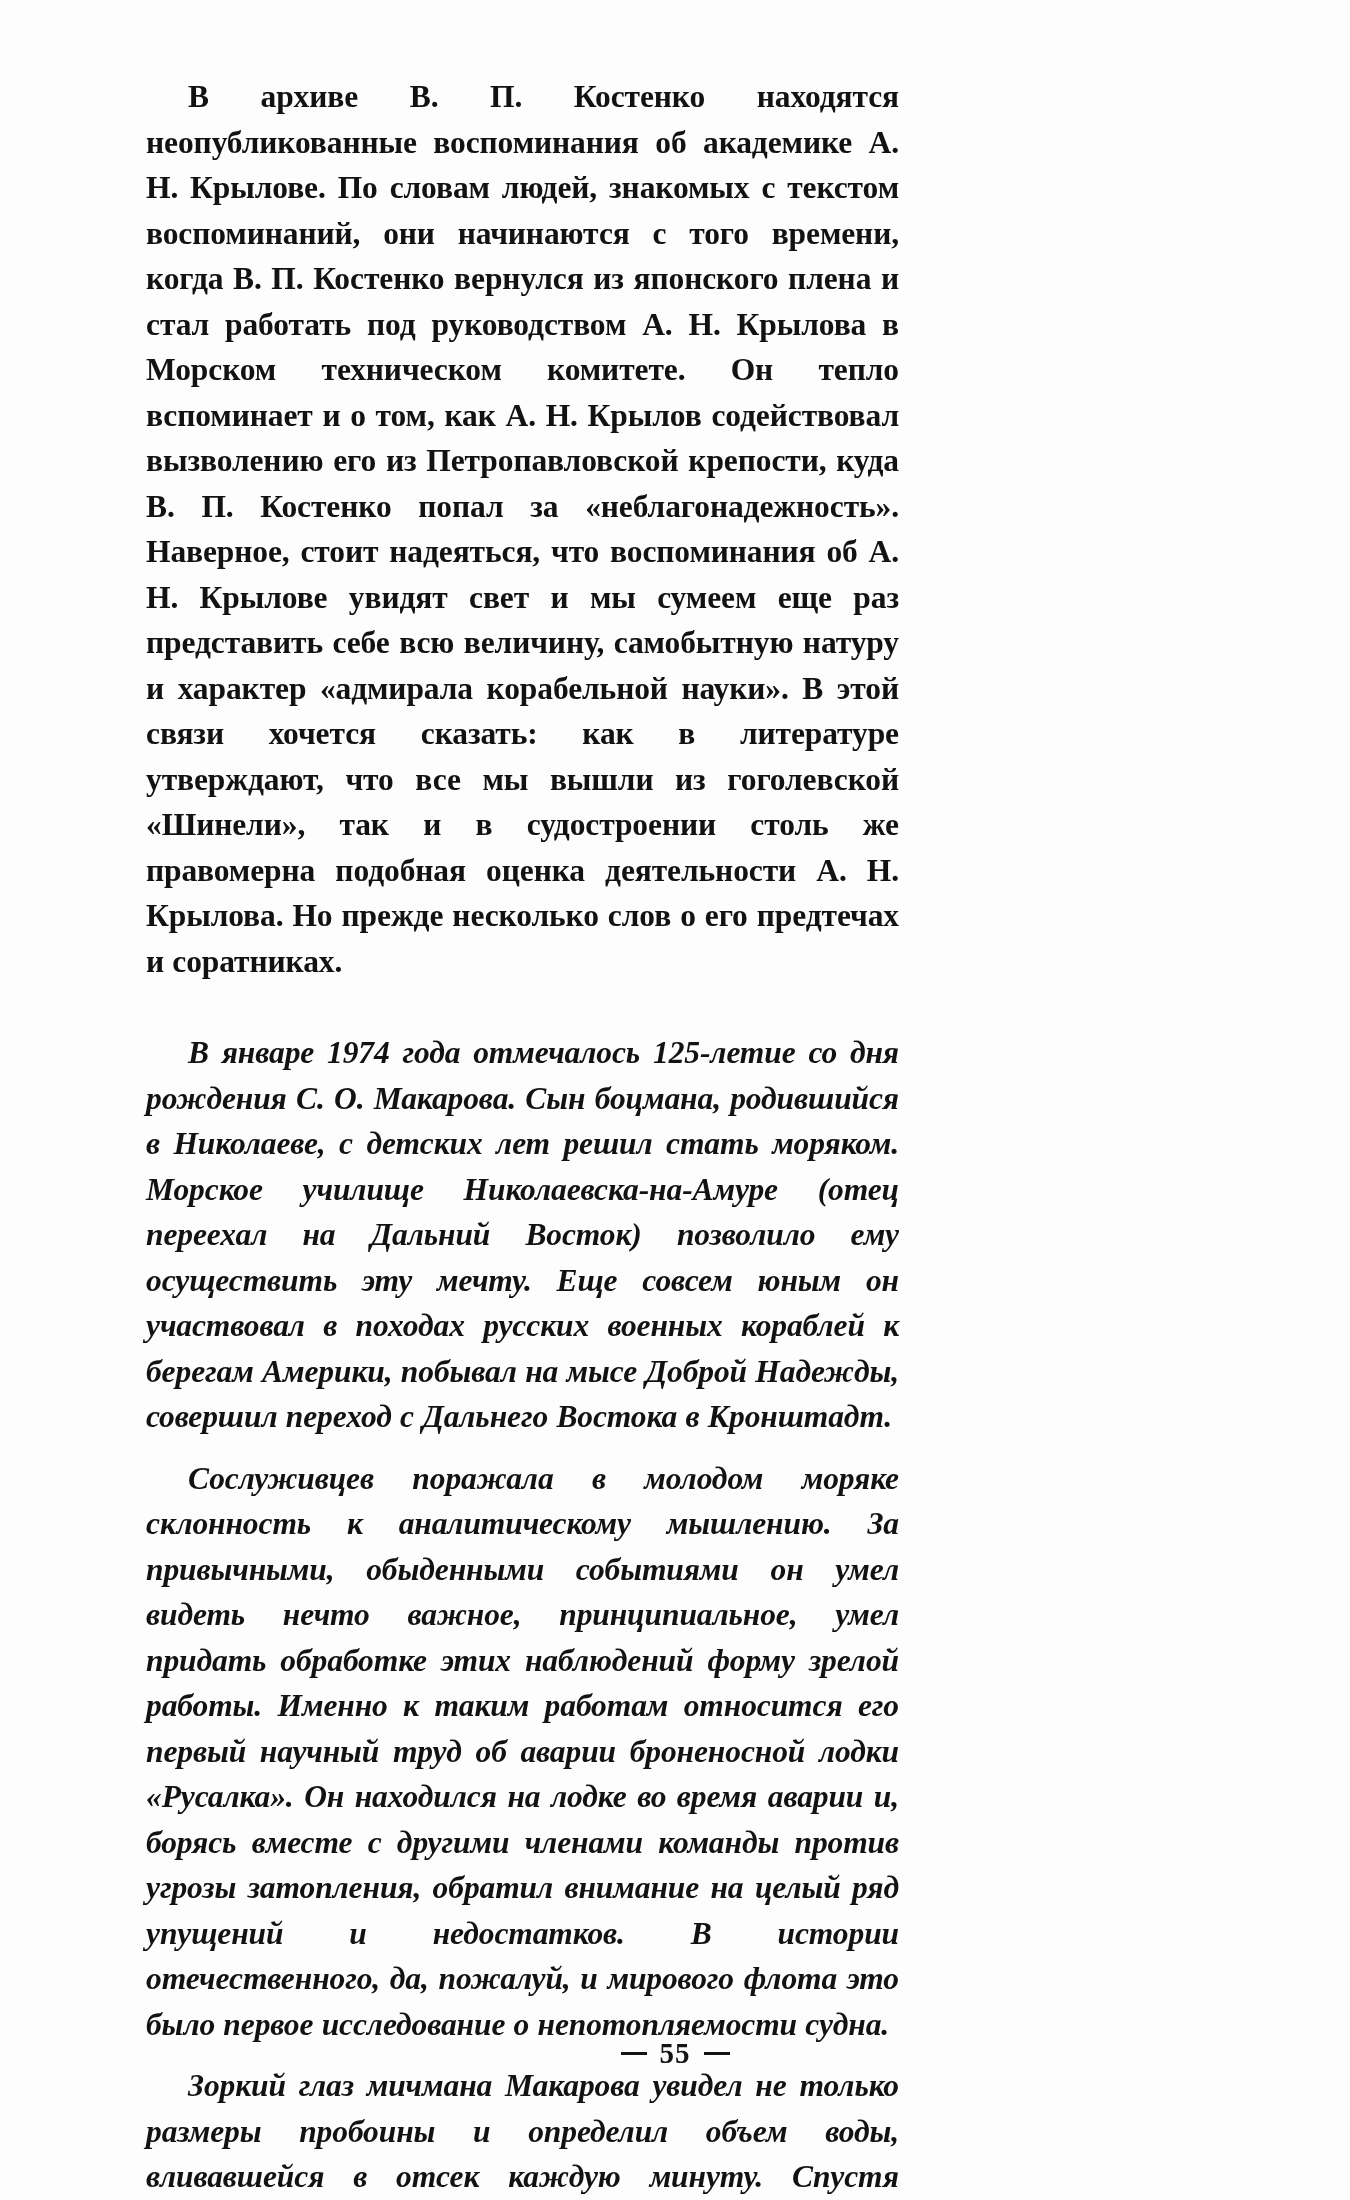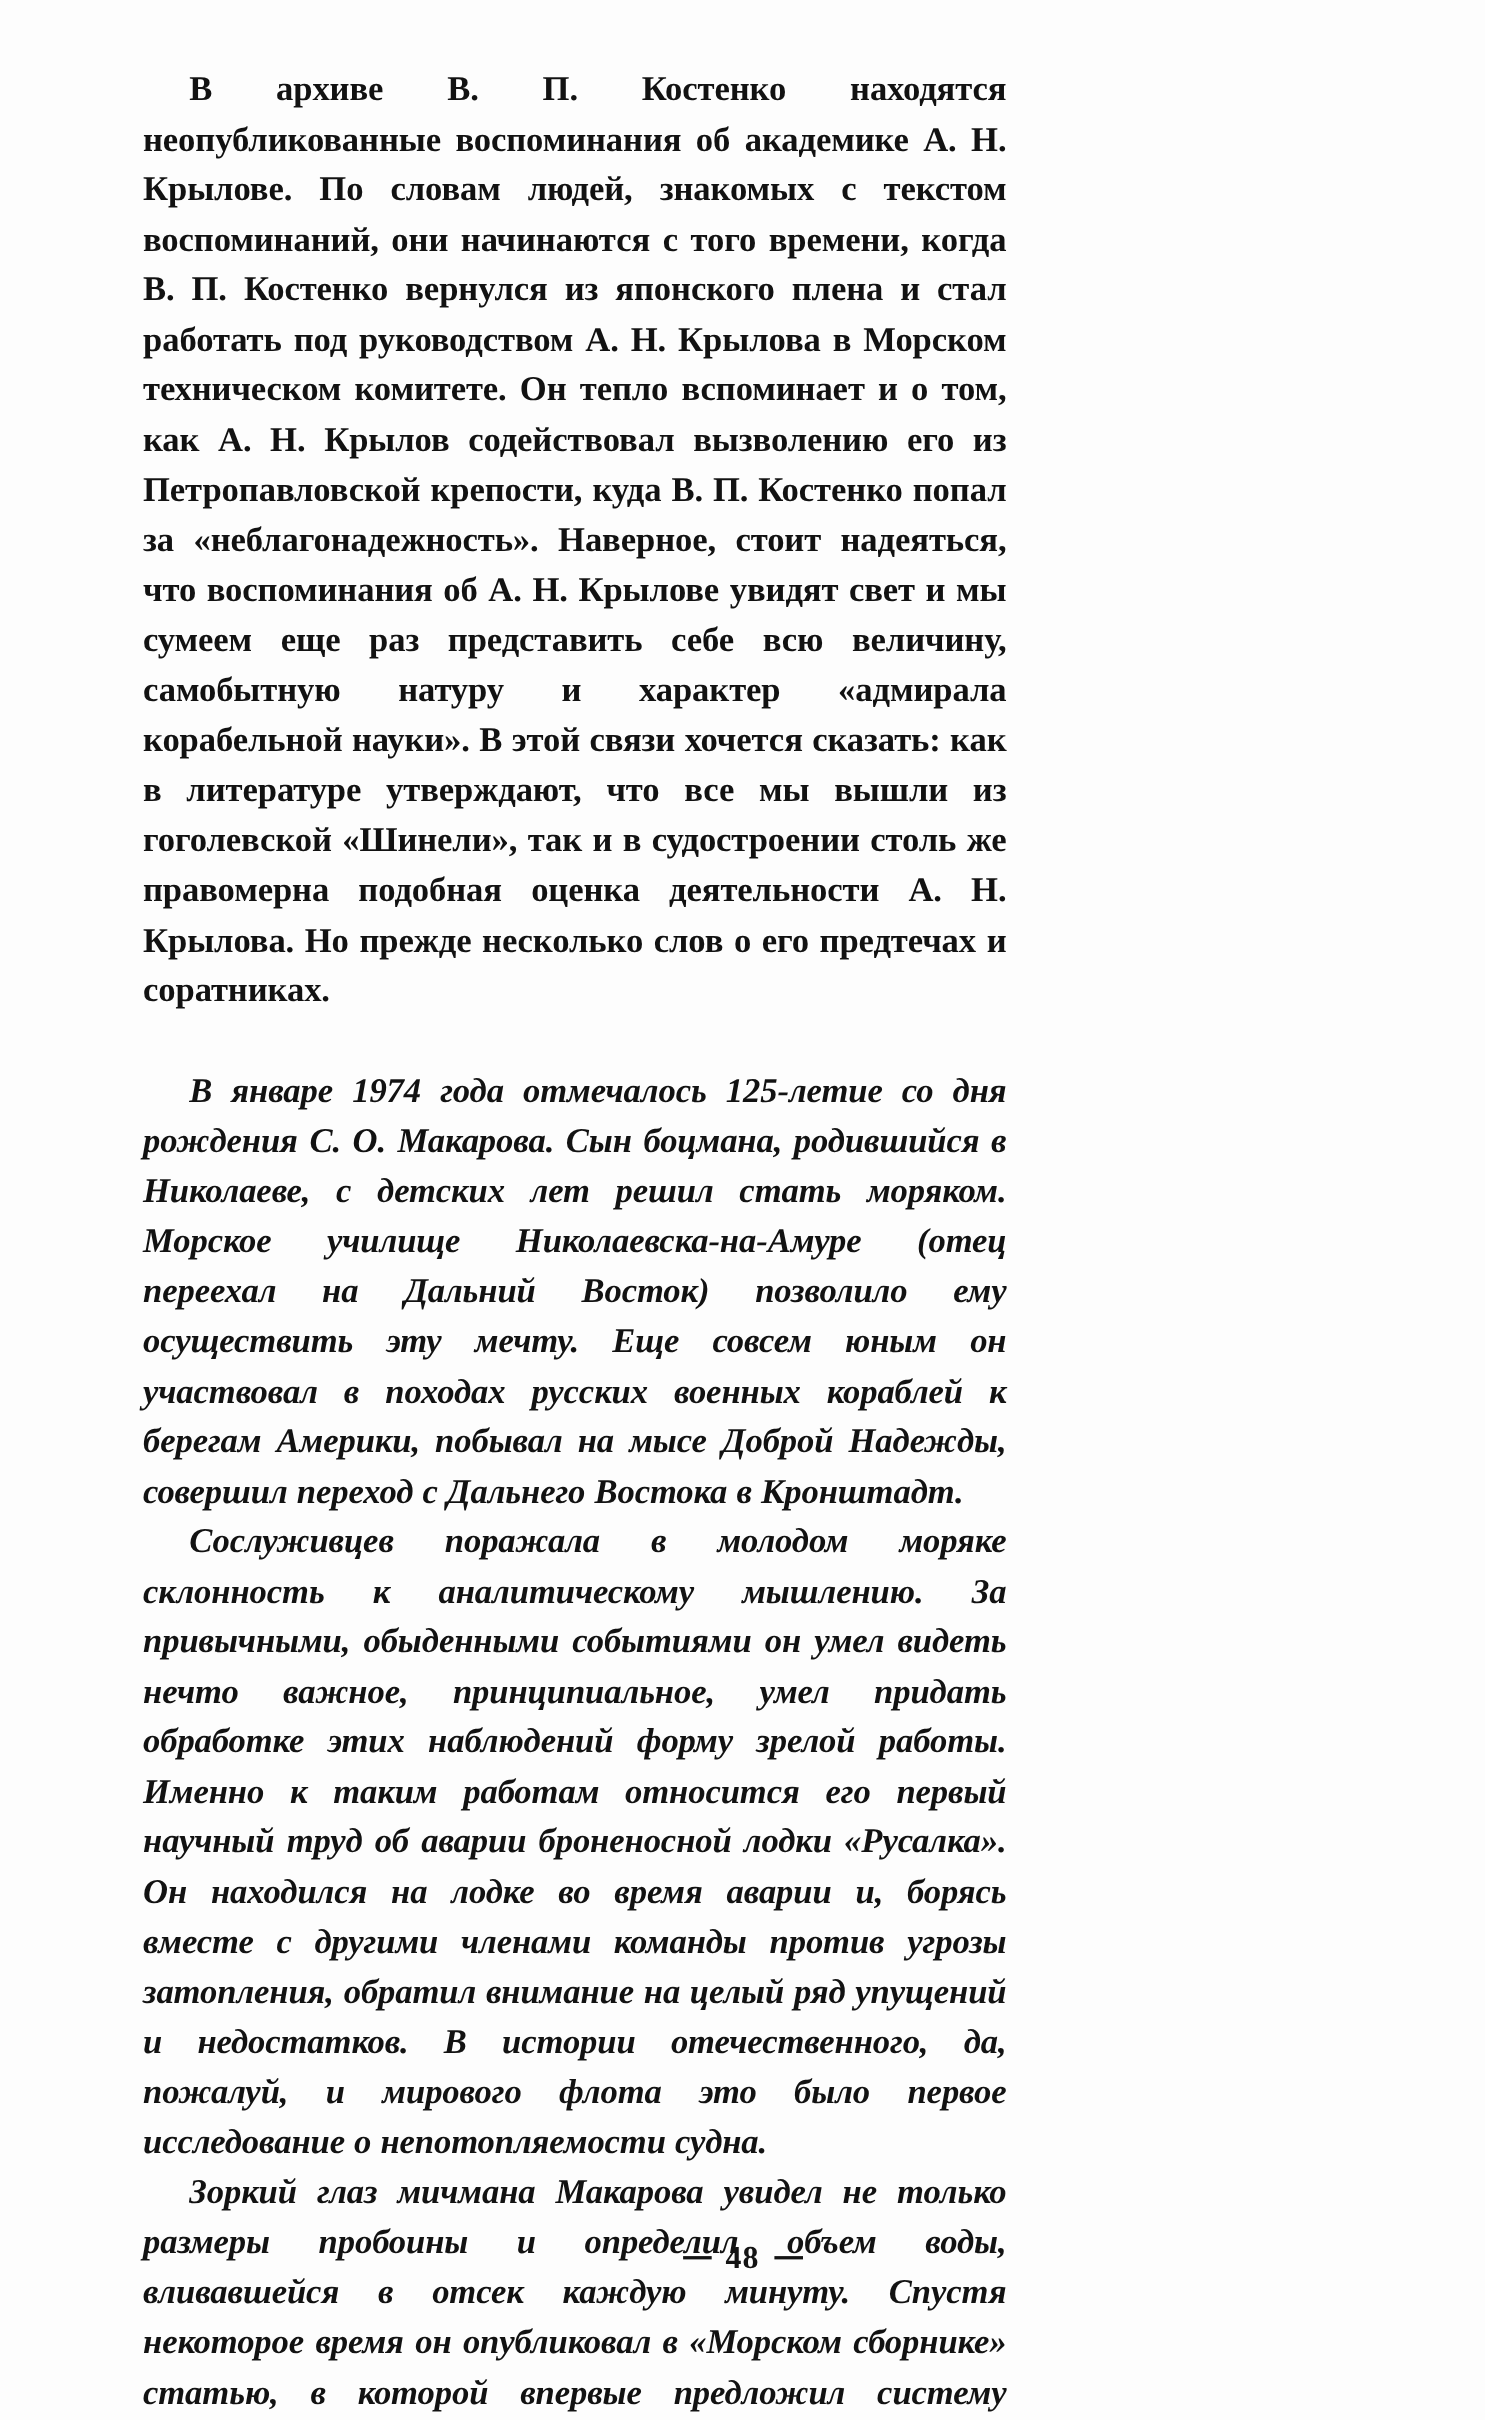--- a/index.html
+++ b/index.html
@@ -29,21 +29,21 @@
 
   
   #text-column {
     position: absolute;
     left: 130px;
     top: 58px;
     width: 785px;
   }
 
   .para {
-    margin: 0;
+    margin: 16px;
     text-align: justify;
     text-justify: inter-word;
     font-size: 31.5px;
     line-height: 45.5px;
     letter-spacing: -0.1px;
     word-spacing: 0.5px;
     font-weight: 600;
     hyphens: manual;
   }
   .para.indent {
@@ -89,16 +89,16 @@
 <div id="page-sheet">
 
   <div id="text-column">
     <p class="para indent">В архиве В. П. Костенко находятся неопубликованные воспоминания об академике А. Н. Крылове. По словам людей, знакомых с текстом воспоминаний, они начинаются с того времени, когда В. П. Костенко вернулся из японского плена и стал работать под руководством А. Н. Крылова в Морском техническом комитете. Он тепло вспоминает и о том, как А. Н. Крылов содействовал вызволению его из Петропавловской крепости, куда В. П. Костенко попал за «неблагонадежность». Наверное, стоит надеяться, что воспоминания об А. Н. Крылове увидят свет и мы сумеем еще раз представить себе всю величину, самобытную натуру и характер «адмирала корабельной науки». В этой связи хочется сказать: как в литературе утверждают, что все мы вышли из гоголевской «Шинели», так и в судостроении столь же правомерна подобная оценка деятельности А. Н. Крылова. Но прежде несколько слов о его предтечах и соратниках.</p>
     <p class="para indent gap-before">В январе 1974 года отмечалось 125-летие со дня рождения С. О. Макарова. Сын боцмана, родившийся в Николаеве, с детских лет решил стать моряком. Морское училище Николаевска-на-Амуре (отец переехал на Дальний Восток) позволило ему осуществить эту мечту. Еще совсем юным он участвовал в походах русских военных кораблей к берегам Америки, побывал на мысе Доброй Надежды, совершил переход с Дальнего Востока в Кронштадт.</p>
     <p class="para indent">Сослуживцев поражала в молодом моряке склонность к аналитическому мышлению. За привычными, обыденными событиями он умел видеть нечто важное, принципиальное, умел придать обработке этих наблюдений форму зрелой работы. Именно к таким работам относится его первый научный труд об аварии броненосной лодки «Русалка». Он находился на лодке во время аварии и, борясь вместе с другими членами команды против угрозы затопления, обратил внимание на целый ряд упущений и недостатков. В истории отечественного, да, пожалуй, и мирового флота это было первое исследование о непотопляемости судна.</p>
     <p class="para indent">Зоркий глаз мичмана Макарова увидел не только размеры пробоины и определил объем воды, вливавшейся в отсек каждую минуту. Спустя некоторое время он опубликовал в «Морском сборнике» статью, в которой впервые предложил систему затопления неповрежденных</p>
   </div>
 
   <div id="folio">
-    <span class="rule"></span><span class="num">48</span><span class="rule"></span>
+    <span class="rule"></span><span class="num">55</span><span class="rule"></span>
   </div>
 
 </div>
 
 </body></html>

